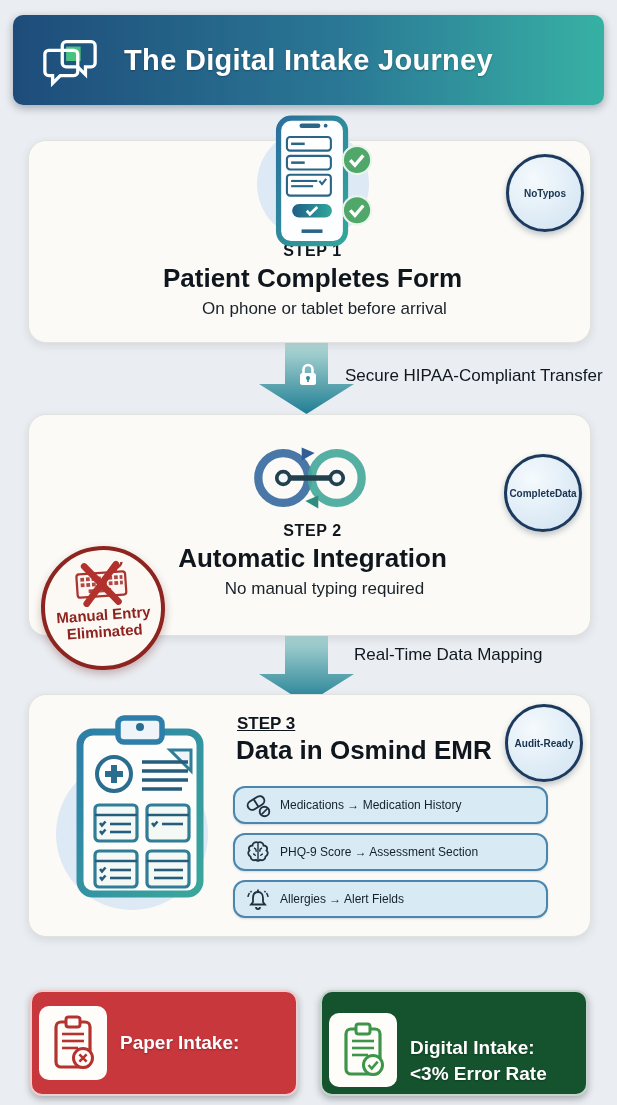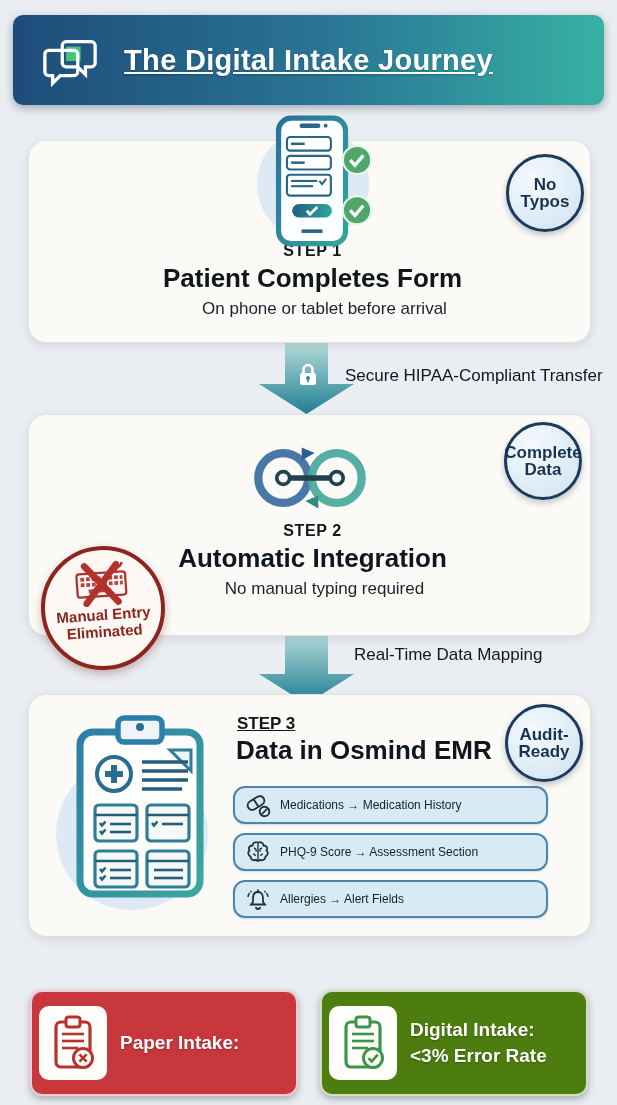--- a/index.html
+++ b/index.html
@@ -3,44 +3,44 @@
 <meta charset="utf-8">
 <style>
   html,body{margin:0;padding:0;background:#dfe3e8;}
   .page{position:relative;width:617px;height:1105px;background:#eaedf1;overflow:hidden;
         font-family:"Liberation Sans",sans-serif;}
 
   
   .banner{position:absolute;left:13px;top:15px;width:591px;height:90px;border-radius:10px;
           display:flex;flex-direction:column;align-items:center;justify-content:center;
           color:#fff;box-shadow:0 3px 8px rgba(20,40,60,.35);z-index:5;}
-  .banner-title{font-size:29px;font-weight:bold;letter-spacing:.3px;text-shadow:0 1px 2px rgba(0,0,0,.28);text-decoration:underline;}
+  .banner-title{font-size:29px;font-weight:bold;letter-spacing:.3px;text-shadow:0 1px 2px rgba(0,0,0,.28);}
   .banner-sub{font-size:19px;color:#d9ecf0;margin-top:3px;text-shadow:0 1px 1px rgba(0,0,0,.2);}
   .banner-icon{position:absolute;left:28px;top:22px;}
 
   
   .card{position:absolute;left:28px;width:561px;background:#fbfaf6;border:1px solid #e0e2df;
         border-radius:18px;box-shadow:0 3px 8px rgba(60,70,90,.12);z-index:2;}
   #card1{top:140px;height:201px;}
   #card2{top:414px;height:220px;}
   #card3{top:694px;height:241px;}
 
   .center-text{position:absolute;left:8px;right:0;text-align:center;z-index:3;}
   .step-label{font-size:16px;font-weight:bold;color:#10161d;letter-spacing:.6px;}
   .step-title{font-size:26px;font-weight:bold;color:#10161d;margin-top:3px;}
   .step-sub{font-size:17px;color:#1a232c;margin-top:5px;padding-left:24px;}
 
   
   .chip{position:absolute;width:72px;height:72px;border-radius:50%;border:3px solid #1c3a5e;
         background:radial-gradient(circle at 35% 30%,#f5fafd,#cfe2f1);color:#173350;
-        font-weight:bold;font-size:17px;line-height:17px;display:flex;flex-direction:column;
+        font-weight:bold;font-size:10px;line-height:17px;display:flex;flex-direction:row;
         align-items:center;justify-content:center;text-align:center;z-index:4;
         box-shadow:0 3px 6px rgba(30,50,80,.28);}
   #chip1{left:506px;top:154px;}
-  #chip2{left:504px;top:422px;}
+  #chip2{left:504px;top:454px;}
   #chip3{left:505px;top:704px;}
 
   
   .arrow{position:absolute;left:259px;width:95px;height:78px;z-index:1;}
   #arrow1{top:336px;}
   #arrow2{top:626px;}
   .conn-label{position:absolute;font-size:17px;color:#0f1821;z-index:3;}
   #connlabel1{left:345px;top:366px;}
   #connlabel2{left:354px;top:645px;}
   .lock{position:absolute;left:297px;top:362px;z-index:3;}
@@ -316,21 +316,21 @@
           <line x1="12" y1="27" x2="34" y2="27" stroke="#b5332e" stroke-width="2.6"></line>
           <line x1="12" y1="34" x2="28" y2="34" stroke="#b5332e" stroke-width="2.6"></line>
           <circle cx="33" cy="44" r="9.5" fill="#fffdf9" stroke="#b5332e" stroke-width="3"></circle>
           <path d="M29.4,40.4 l7.2,7.2 M36.6,40.4 l-7.2,7.2" stroke="#b5332e" stroke-width="2.6"></path>
         </svg>
       </div>
       <div class="stat-text">
         <div>Paper Intake:</div>
       </div>
     </div>
-    <div class="stat" id="stat1" style="background: #4d7c0f;">
+    <div class="stat" id="stat1" style="background: #14532d; align-items: flex-end;">
       <div class="stat-icon-box">
         <svg width="46" height="58" viewBox="0 0 46 58">
           <rect x="6" y="8" width="34" height="45" rx="5" fill="none" stroke="#3c9549" stroke-width="3.2"></rect>
           <rect x="16" y="3" width="14" height="10" rx="2.5" fill="#fffdf9" stroke="#3c9549" stroke-width="3"></rect>
           <line x1="12" y1="20" x2="34" y2="20" stroke="#3c9549" stroke-width="2.6"></line>
           <line x1="12" y1="27" x2="34" y2="27" stroke="#3c9549" stroke-width="2.6"></line>
           <line x1="12" y1="34" x2="28" y2="34" stroke="#3c9549" stroke-width="2.6"></line>
           <circle cx="33" cy="44" r="9.5" fill="#fffdf9" stroke="#3c9549" stroke-width="3"></circle>
           <path d="M28.5,44 l3.2,3.6 l6,-7" fill="none" stroke="#3c9549" stroke-width="2.6"></path>
         </svg>

